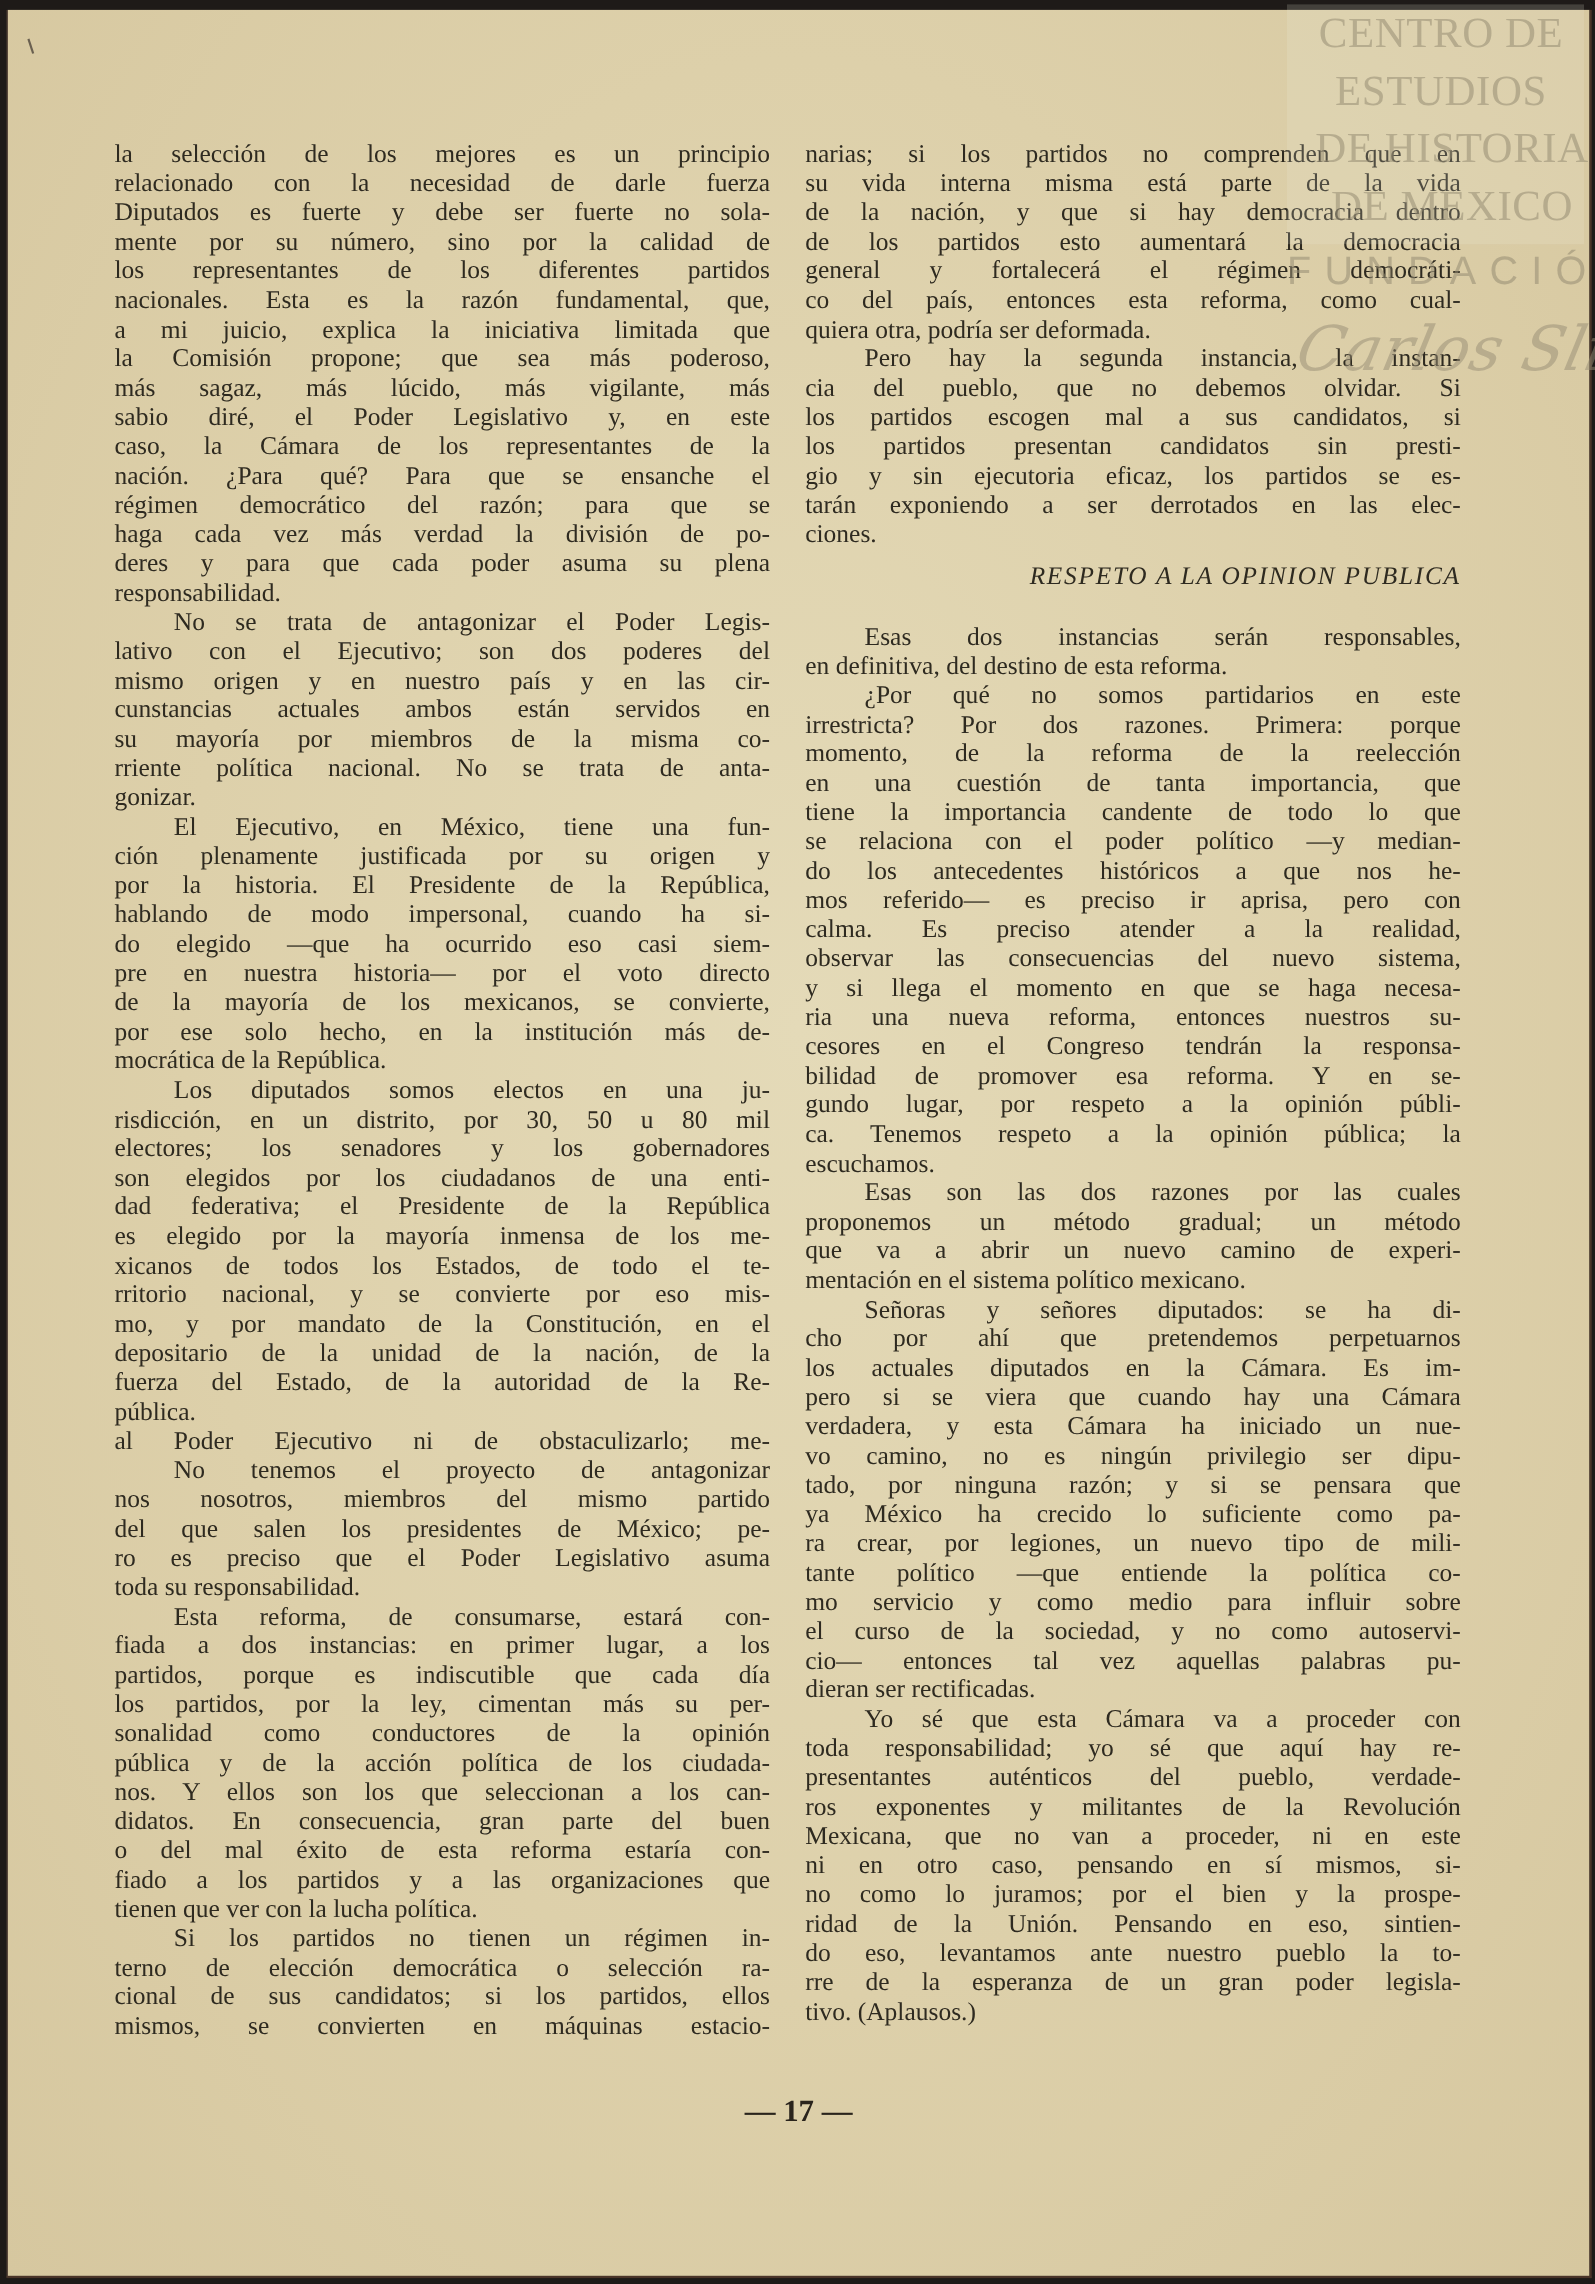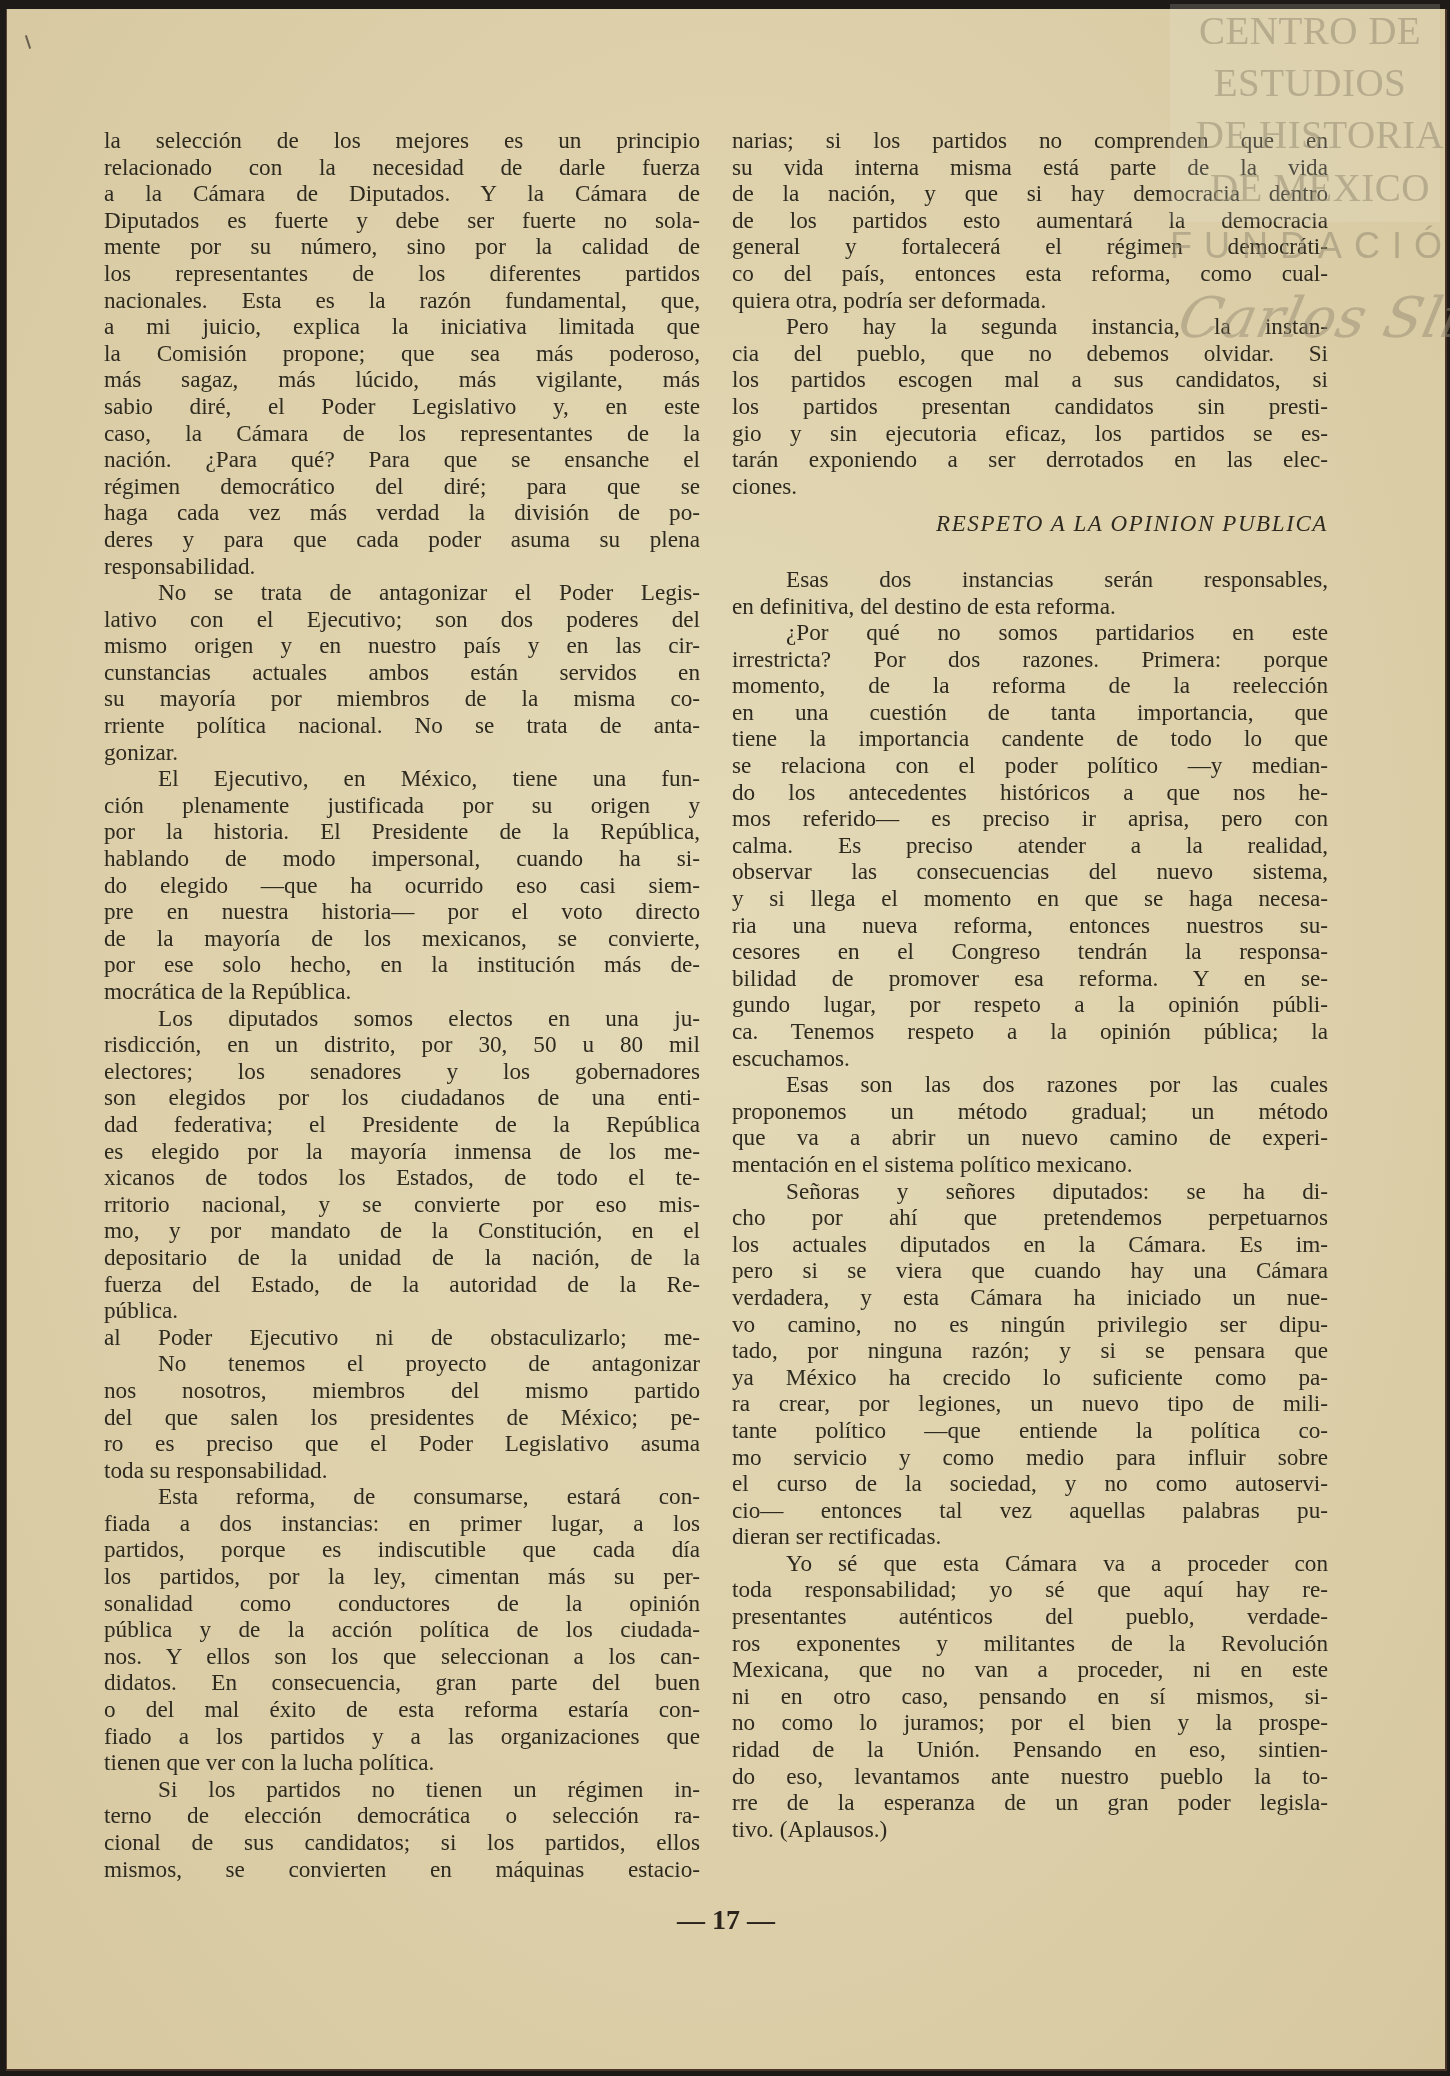--- a/index.html
+++ b/index.html
@@ -52,32 +52,31 @@
 </style>
 </head>
 <body>
 
 <div class="page">
   <span class="tick"></span>
 
   <div class="col col-left">
       <span class="line">la selección de los mejores es un principio</span>
       <span class="line">relacionado con la necesidad de darle fuerza</span>
-      <span class="line">a la Cámara de Diputados. Y la Cámara de</span>
       <span class="line">Diputados es fuerte y debe ser fuerte no sola-</span>
       <span class="line">mente por su número, sino por la calidad de</span>
       <span class="line">los representantes de los diferentes partidos</span>
       <span class="line">nacionales. Esta es la razón fundamental, que,</span>
       <span class="line">a mi juicio, explica la iniciativa limitada que</span>
       <span class="line">la Comisión propone; que sea más poderoso,</span>
       <span class="line">más sagaz, más lúcido, más vigilante, más</span>
       <span class="line">sabio diré, el Poder Legislativo y, en este</span>
       <span class="line">caso, la Cámara de los representantes de la</span>
       <span class="line">nación. ¿Para qué? Para que se ensanche el</span>
-      <span class="line">régimen democrático del diré; para que se</span>
+      <span class="line">régimen democrático del razón; para que se</span>
       <span class="line">haga cada vez más verdad la división de po-</span>
       <span class="line">deres y para que cada poder asuma su plena</span>
       <span class="line last">responsabilidad.</span>
       <span class="line indent">No se trata de antagonizar el Poder Legis-</span>
       <span class="line">lativo con el Ejecutivo; son dos poderes del</span>
       <span class="line">mismo origen y en nuestro país y en las cir-</span>
       <span class="line">cunstancias actuales ambos están servidos en</span>
       <span class="line">su mayoría por miembros de la misma co-</span>
       <span class="line">rriente política nacional. No se trata de anta-</span>
       <span class="line last">gonizar.</span>

